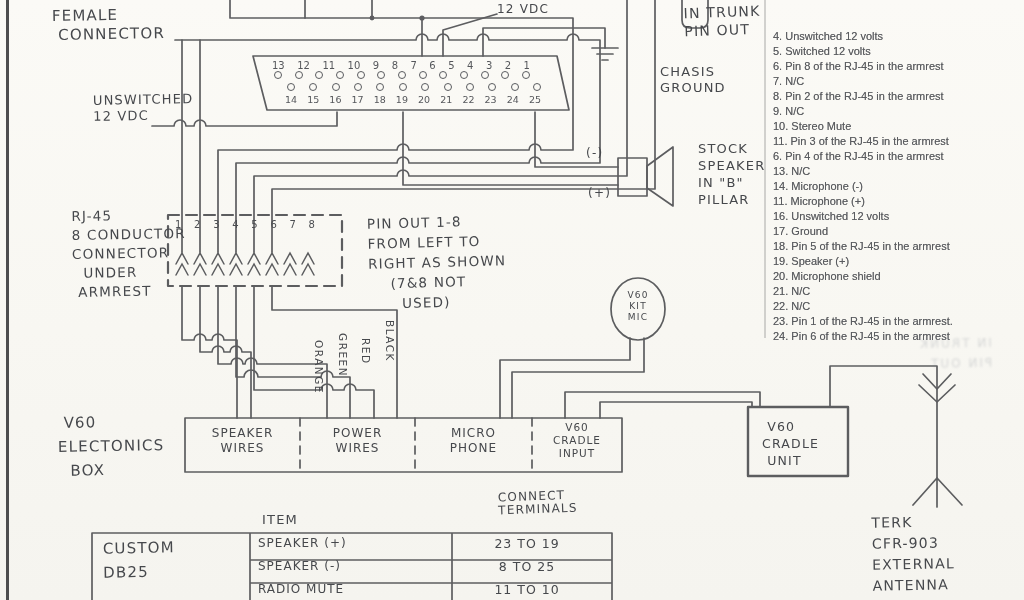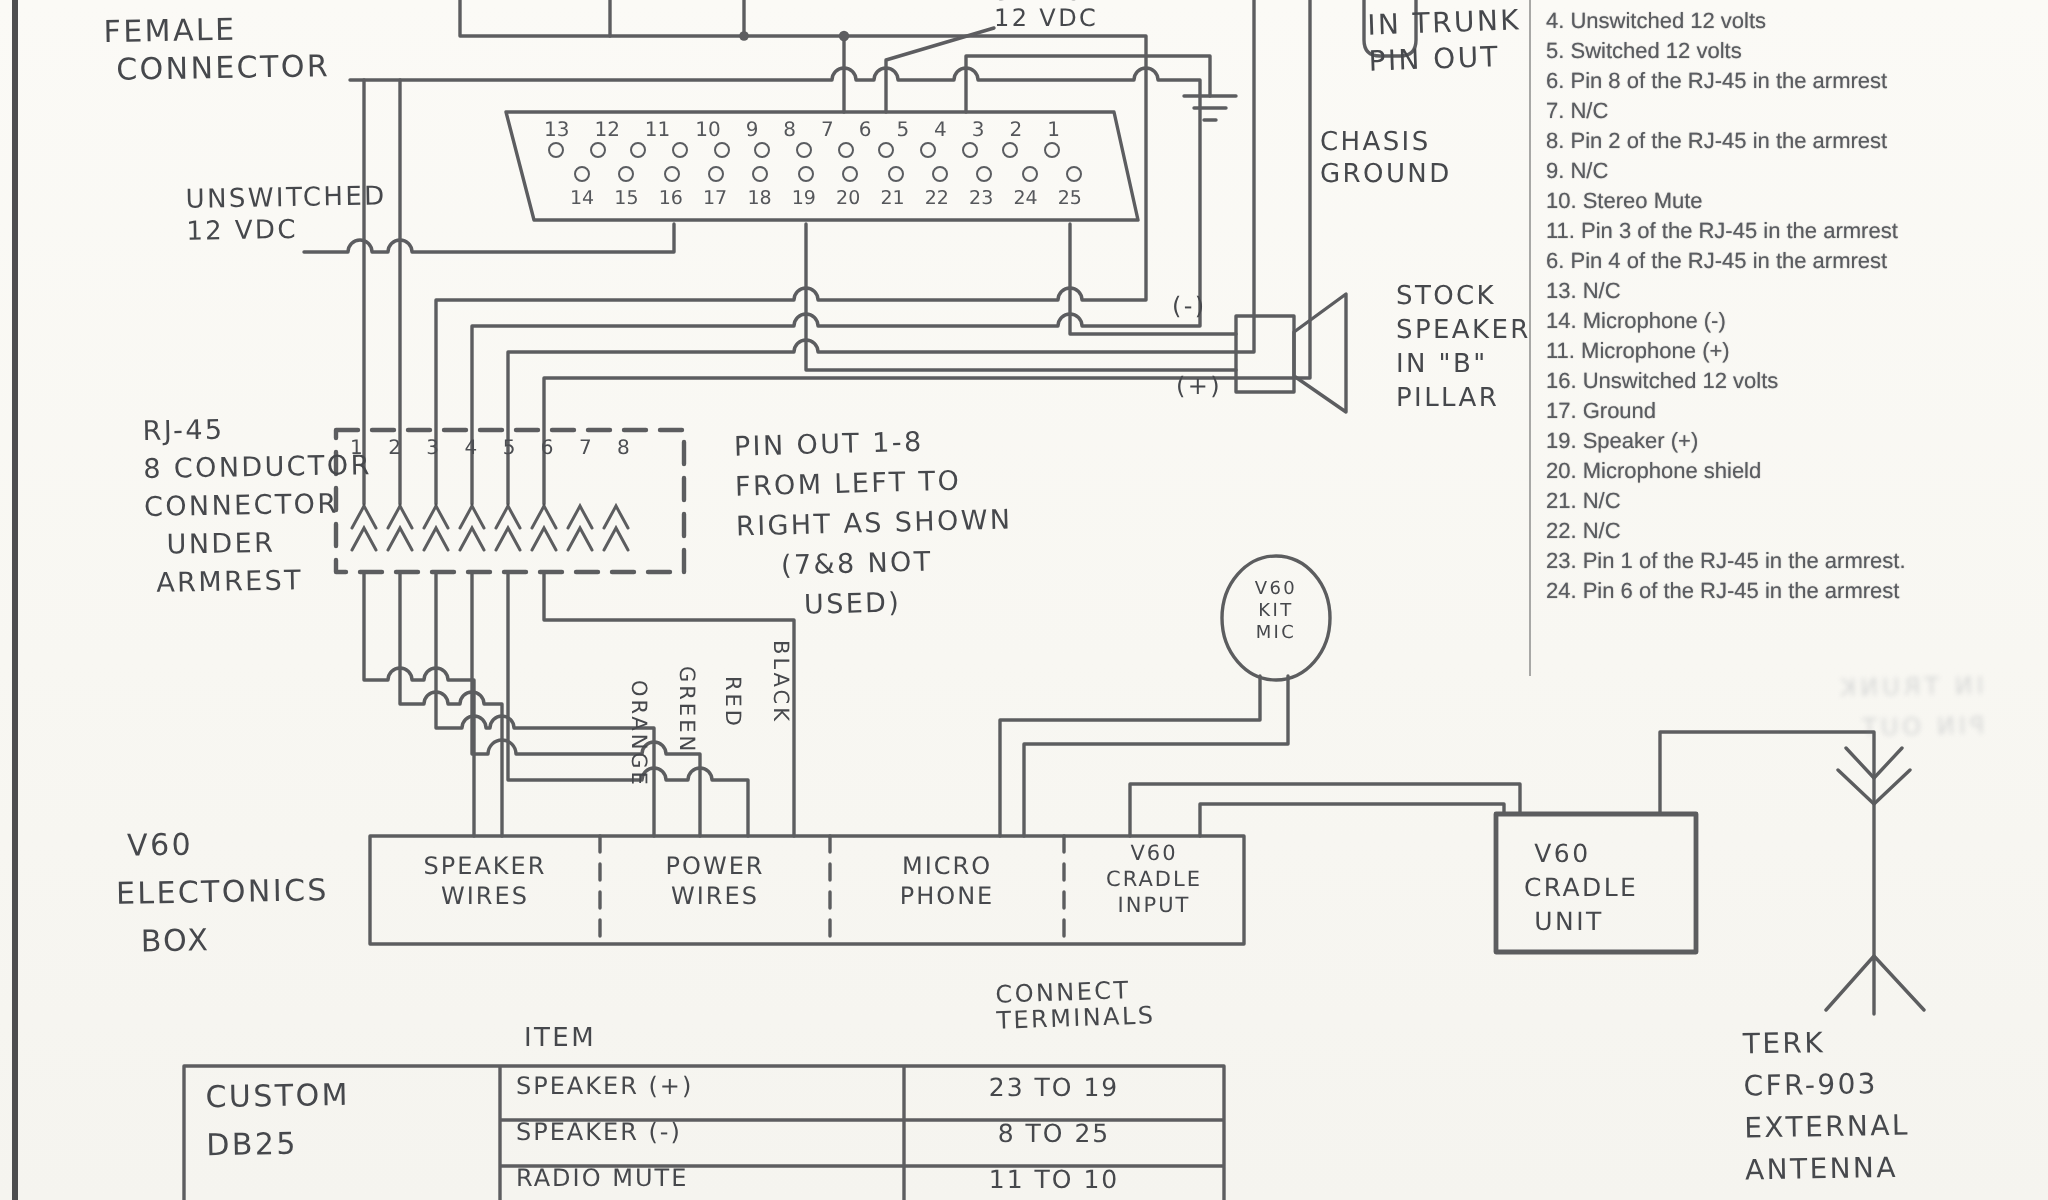--- a/index.html
+++ b/index.html
@@ -1,21 +1,21 @@
 <!DOCTYPE html>
 <html><head>
 <meta charset="utf-8">
 <style>
   html,body{margin:0;padding:0;background:#e8e7e3;}
   #screen{position:relative;width:1024px;height:600px;overflow:hidden;
           background:linear-gradient(180deg,#fbfaf6 0%,#f8f7f2 55%,#f5f4ef 100%);
           font-family:"DejaVu Sans",sans-serif;}
   .hand{position:absolute;white-space:pre;color:#46484c;letter-spacing:1.2px;
         font-family:"DejaVu Sans",sans-serif;font-weight:500;line-height:1.25;}
-  .typed{font-family:"Liberation Sans",sans-serif;color:#5a5c60;}
+  .typed{font-family:"Liberation Sans",sans-serif;color:#5a5c60;margin-top:25px;}
   #scan-border{position:absolute;left:6px;top:0;width:3px;height:600px;background:#2f2f31;opacity:.85;}
   #trunk-list{position:absolute;left:773px;top:4px;width:250px;}
   .trunk-item{font-size:11px;line-height:15px;text-shadow:0 0 .6px #8a8a8a;}
   #ghost-text{position:absolute;left:852px;top:334px;width:140px;font-size:12px;line-height:20px;
               color:#7d838e;opacity:.28;filter:blur(1.3px);transform:scaleX(-1) rotate(1deg);
               white-space:pre;letter-spacing:2px;}
   svg{position:absolute;left:0;top:0;}
   .flexrow{position:absolute;display:flex;justify-content:space-between;}
   .pin-num{font-size:10px;color:#55575b;letter-spacing:0;}
   .pin-circle{width:6px;height:6px;border:1.4px solid #5a5c60;border-radius:50%;display:inline-block;}
@@ -111,20 +111,21 @@
       <div class="trunk-item">8. Pin 2 of the RJ-45 in the armrest</div>
       <div class="trunk-item">9. N/C</div>
       <div class="trunk-item">10. Stereo Mute</div>
       <div class="trunk-item">11. Pin 3 of the RJ-45 in the armrest</div>
       <div class="trunk-item">6. Pin 4 of the RJ-45 in the armrest</div>
       <div class="trunk-item">13. N/C</div>
       <div class="trunk-item">14. Microphone (-)</div>
       <div class="trunk-item">11. Microphone (+)</div>
       <div class="trunk-item">16. Unswitched 12 volts</div>
       <div class="trunk-item">17. Ground</div>
+      <div class="trunk-item">18. Pin 5 of the RJ-45 in the armrest</div>
       <div class="trunk-item">19. Speaker (+)</div>
       <div class="trunk-item">20. Microphone shield</div>
       <div class="trunk-item">21. N/C</div>
       <div class="trunk-item">22. N/C</div>
       <div class="trunk-item">23. Pin 1 of the RJ-45 in the armrest.</div>
       <div class="trunk-item">24. Pin 6 of the RJ-45 in the armrest</div>
     </div>
 
 <div id="ghost-text">IN TRUNK
 PIN OUT</div>

